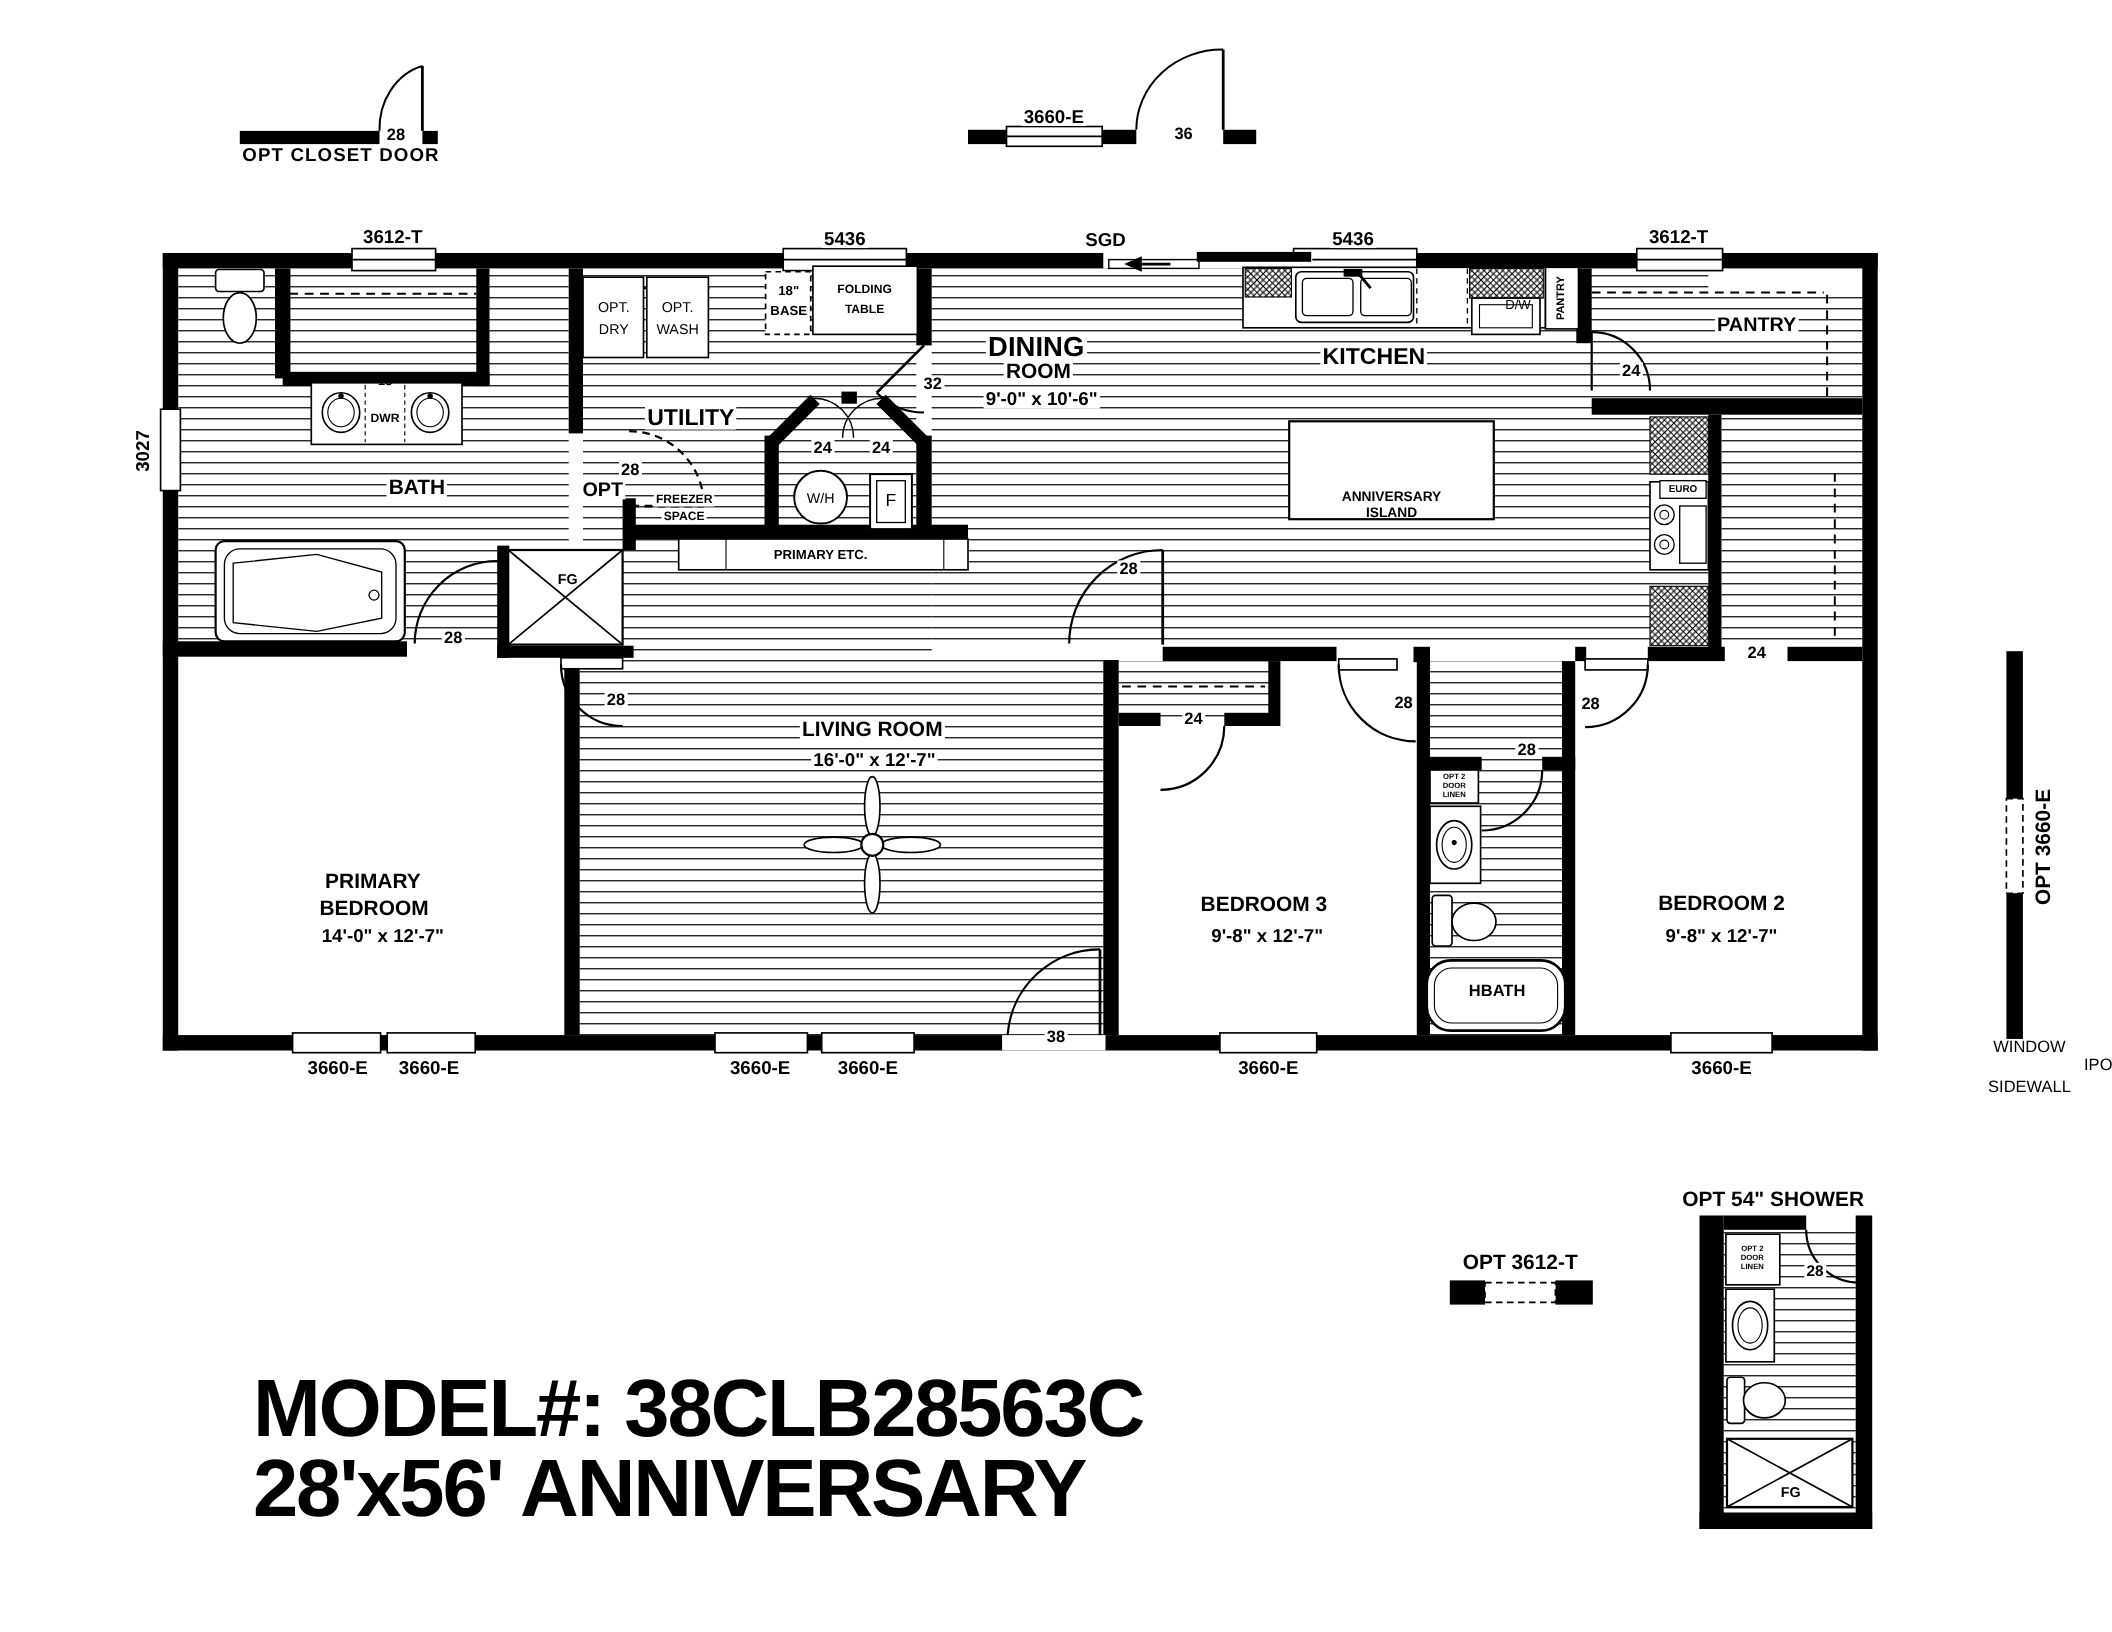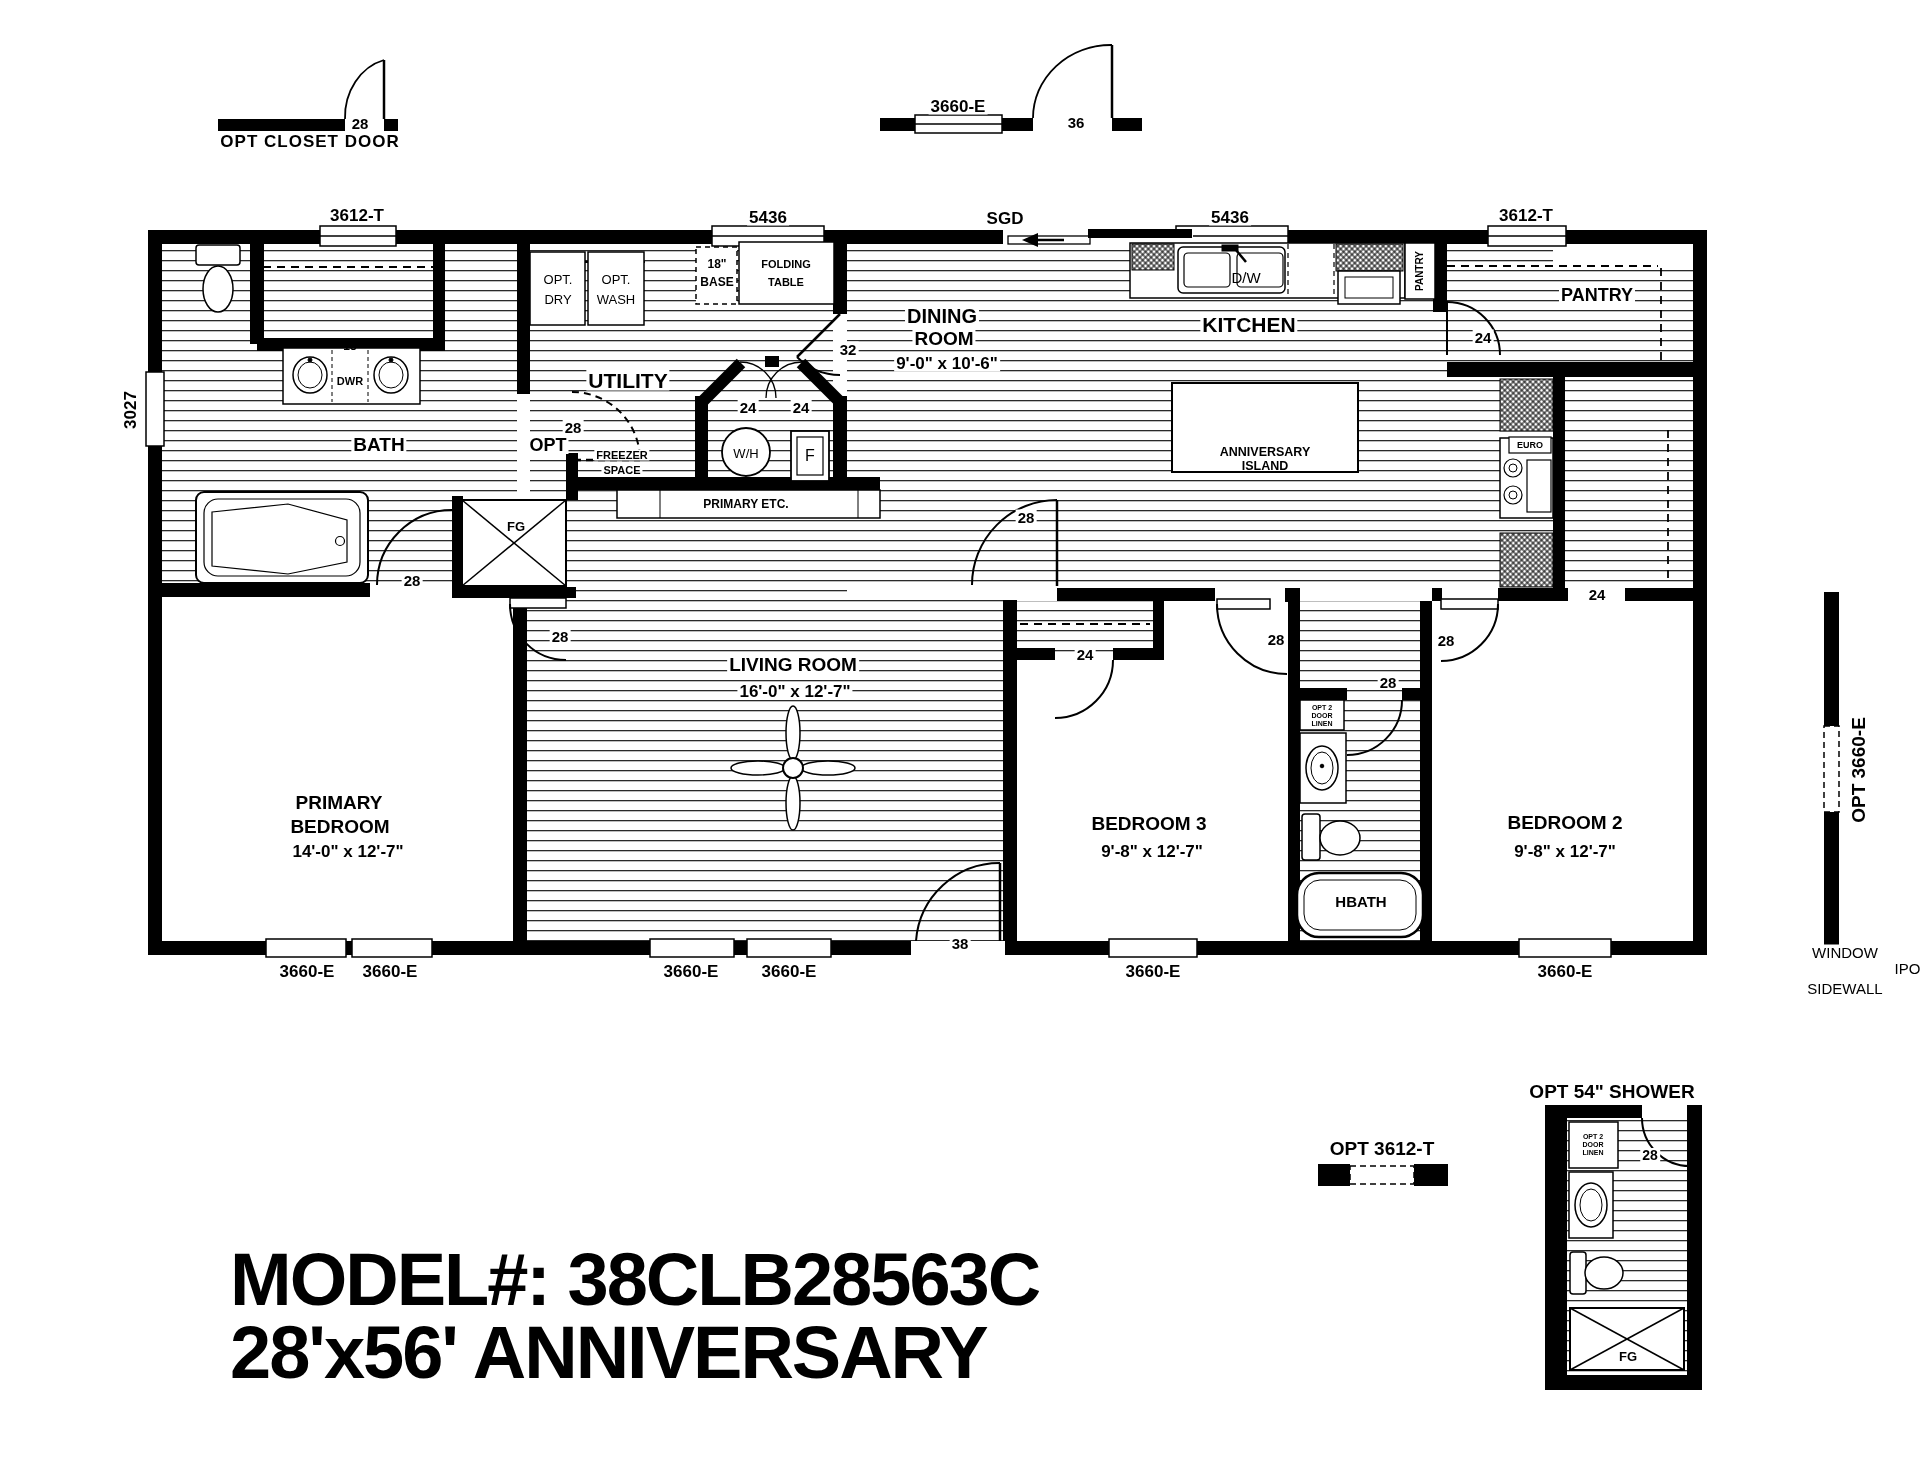--- a/index.html
+++ b/index.html
@@ -276,21 +276,21 @@
 <div class="lbl" style="left:1565px;top:971px;font-size:17px">3660-E</div>
 <div class="lbl" style="left:960px;top:943px;font-size:15px">38</div>
 
 <div class="lbl rot" style="left:1858px;top:770px;font-size:19px;background:transparent">OPT 3660-E</div>
 <div class="lbl" style="left:1920px;top:968px;font-size:15px;font-weight:500">IPO OF</div>
 <div class="lbl" style="left:1845px;top:988px;font-size:15px;font-weight:500">SIDEWALL</div>
 <div class="lbl" style="left:1845px;top:952px;font-size:15px;font-weight:500">WINDOW</div>
 
 <div class="lbl" style="left:379px;top:444px;font-size:19px">BATH</div>
 <div class="lbl" style="left:628px;top:380px;font-size:21px">UTILITY</div>
-<div class="lbl" style="left:942px;top:316px;font-size:20px">DINING</div>
+<div class="lbl" style="left:942px;top:316px;font-size:25px">DINING</div>
 <div class="lbl" style="left:944px;top:338px;font-size:19px">ROOM</div>
 <div class="lbl" style="left:947px;top:363px;font-size:17px">9'-0" x  10'-6"</div>
 <div class="lbl" style="left:1249px;top:324px;font-size:21px">KITCHEN</div>
 <div class="lbl" style="left:1597px;top:295px;font-size:18px">PANTRY</div>
 <div class="lbl" style="left:793px;top:664px;font-size:19px">LIVING ROOM</div>
 <div class="lbl" style="left:795px;top:691px;font-size:17px">16'-0" x  12'-7"</div>
 <div class="lbl" style="left:339px;top:802px;font-size:19px">PRIMARY</div>
 <div class="lbl" style="left:340px;top:826px;font-size:19px">BEDROOM</div>
 <div class="lbl" style="left:348px;top:851px;font-size:17px">14'-0" x  12'-7"</div>
 <div class="lbl" style="left:1149px;top:823px;font-size:19px">BEDROOM 3</div>
@@ -313,21 +313,21 @@
 <div class="lbl" style="left:1446px;top:640px;font-size:15px">28</div>
 <div class="lbl" style="left:1597px;top:594px;font-size:15px">24</div>
 <div class="lbl" style="left:1483px;top:337px;font-size:15px">24</div>
 <div class="lbl" style="left:1650px;top:1155px;font-size:14px">28</div>
 
 <div class="lbl" style="left:746px;top:453px;font-size:13px;font-weight:500;background:transparent">W/H</div>
 <div class="lbl" style="left:810px;top:456px;font-size:16px;font-weight:500;background:transparent">F</div>
 <div class="lbl" style="left:516px;top:526px;font-size:13px;background:transparent">FG</div>
 <div class="lbl" style="left:1628px;top:1356px;font-size:13px;background:transparent">FG</div>
 <div class="lbl" style="left:1530px;top:445px;font-size:9px;background:transparent">EURO</div>
-<div class="lbl" style="left:1246px;top:277px;font-size:15px;font-weight:500;background:transparent">D/W</div>
+<div class="lbl" style="left:1380px;top:277px;font-size:12px;font-weight:500;background:transparent">D/W</div>
 <div class="lbl rot" style="left:1420px;top:271px;font-size:10px;background:transparent">PANTRY</div>
 <div class="lbl" style="left:350px;top:346px;font-size:12px;background:transparent">18</div>
 <div class="lbl" style="left:350px;top:381px;font-size:11px;background:transparent">DWR</div>
 <div class="lbl" style="left:717px;top:264px;font-size:12px;background:transparent">18"</div>
 <div class="lbl" style="left:717px;top:282px;font-size:12px;background:transparent">BASE</div>
 <div class="lbl" style="left:786px;top:264px;font-size:11px;background:transparent">FOLDING</div>
 <div class="lbl" style="left:786px;top:282px;font-size:11px;background:transparent">TABLE</div>
 <div class="lbl" style="left:622px;top:455px;font-size:11px">FREEZER</div>
 <div class="lbl" style="left:622px;top:470px;font-size:11px">SPACE</div>
 <div class="lbl" style="left:746px;top:504px;font-size:12px;background:transparent">PRIMARY ETC.</div>

